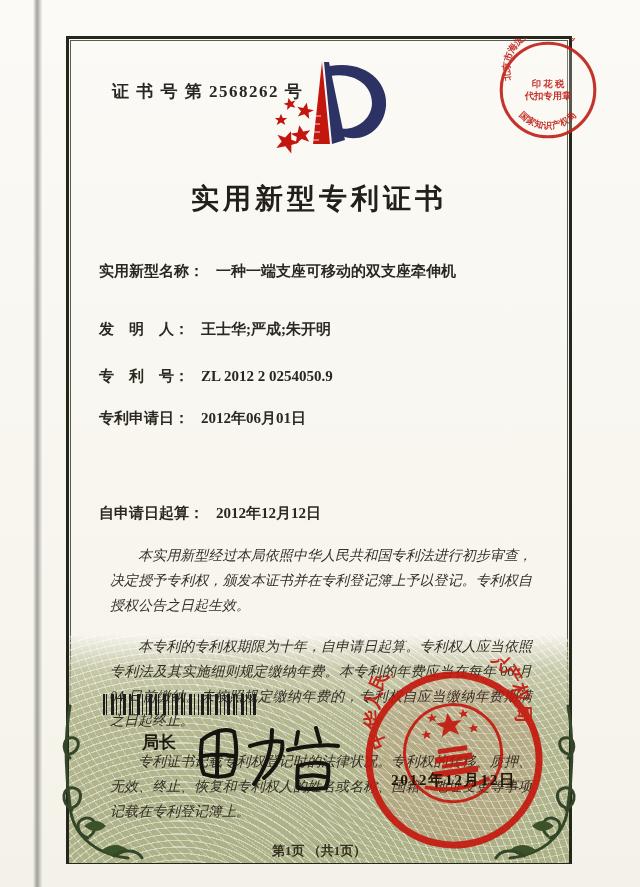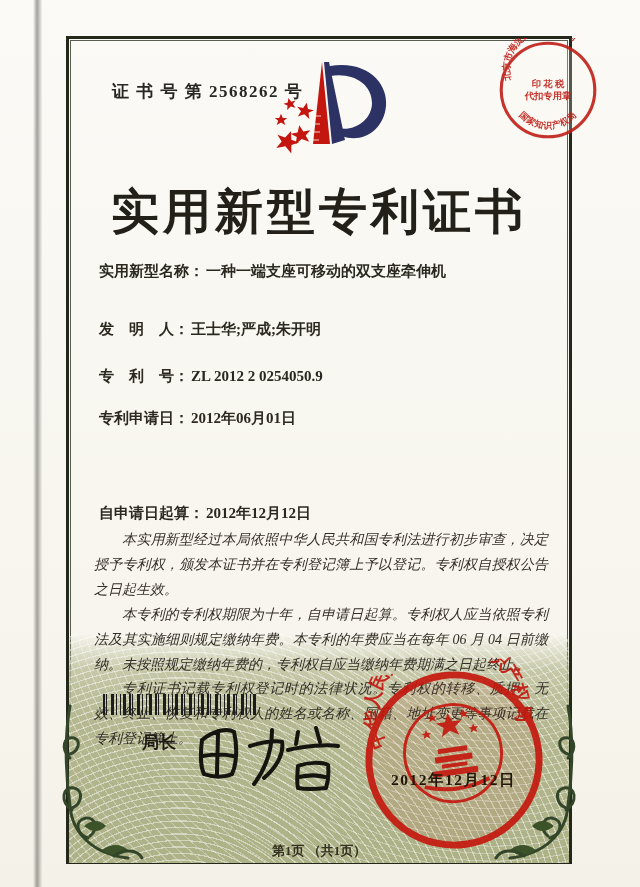--- a/index.html
+++ b/index.html
@@ -15,27 +15,27 @@
   .frame::after{content:"";position:absolute;inset:1px;border:1px solid rgba(35,40,26,.75);}
   .band{position:absolute;left:69px;top:634px;width:500px;height:229px;
     background:
       repeating-radial-gradient(circle at 22% 150%,rgba(255,255,255,.45) 0 1.2px,rgba(255,255,255,0) 1.2px 6.5px),
       repeating-radial-gradient(circle at 85% -55%,rgba(255,255,255,.30) 0 1.1px,rgba(255,255,255,0) 1.1px 7.5px),
       linear-gradient(180deg,rgba(181,184,144,0) 0%,rgba(181,184,144,.75) 16%,#b4b78f 38%,#adb186 100%);}
   .cert-no{position:absolute;left:88px;top:80px;font-size:17px;font-weight:700;letter-spacing:1.5px;margin-left:24px;}
   .logo{position:absolute;left:250px;top:56px;width:150px;height:120px;}
   .tax-stamp{position:absolute;left:496px;top:38px;width:104px;height:104px;opacity:.92;z-index:5;}
   .title{position:absolute;left:66px;top:180px;width:506px;text-align:center;
-    font-size:48px;font-weight:700;letter-spacing:4px;color:#232019;}
+    font-size:28px;font-weight:700;letter-spacing:4px;color:#232019;}
   .field{position:absolute;left:99px;width:452px;font-size:15px;font-weight:600;white-space:nowrap;color:#2b2820;}
   .f1{top:262px}.f2{top:320px}.f3{top:367px}.f4{top:409px}.f5{top:458px}.f6{top:504px}
-  .flabel{margin-right:2px;text-align:right;}
+  .flabel{margin-right:12px;text-align:right;}
   .body-text{position:absolute;left:94px;top:528px;width:454px;font-size:14px;line-height:1.78;
     text-align:justify;color:#332e26;font-style:italic;}
-  .body-text p{margin:0;text-indent:2em;}
+  .body-text p{margin:16px;text-indent:2em;}
   .barcode{position:absolute;left:103px;top:694px;width:154px;height:21px;z-index:3;
     background:repeating-linear-gradient(90deg,
       #1d1d1d 0 2px,transparent 2px 3px,#1d1d1d 3px 4px,transparent 4px 8px,
       #1d1d1d 8px 11px,transparent 11px 13px,#1d1d1d 13px 14px,transparent 14px 17px,
       #1d1d1d 17px 18px,transparent 18px 20px,#1d1d1d 20px 23px,transparent 23px 26px);}
   .director{position:absolute;left:142px;top:731px;font-size:17px;font-weight:700;z-index:3;color:#1d1a14;}
   .signature{position:absolute;left:192px;top:716px;width:150px;height:84px;z-index:3;}
   .seal{position:absolute;left:360px;top:666px;width:188px;height:188px;z-index:2;
     transform:rotate(-8deg);opacity:.9;}
   .seal-date{position:absolute;left:391px;top:770px;font-size:15.5px;font-weight:700;

